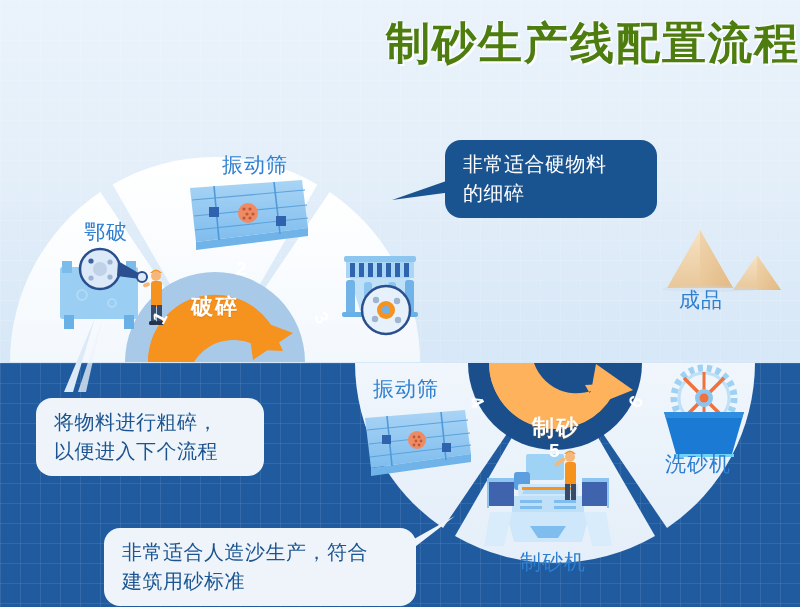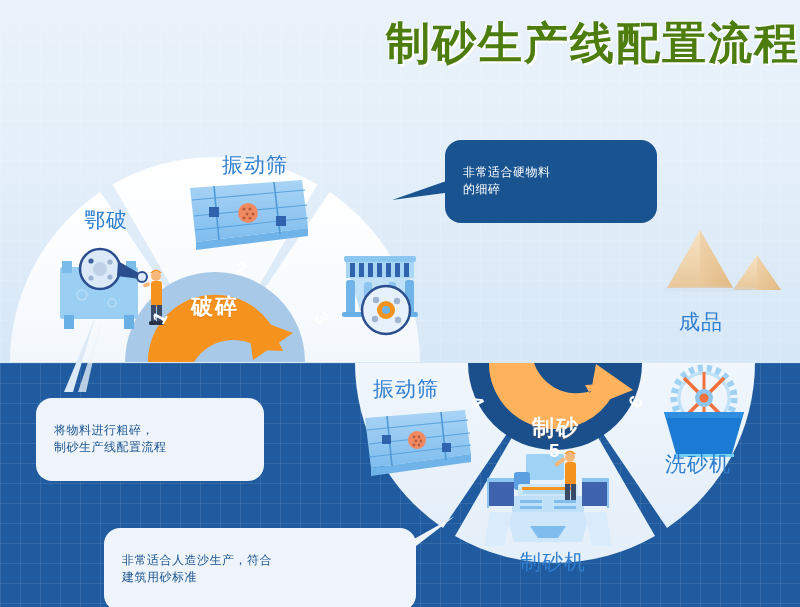--- a/index.html
+++ b/index.html
@@ -57,22 +57,22 @@
   }
   .num.dk{color:#ffffff;}
   .arcword{
     position:absolute;color:#ffffff;font-size:22px;font-weight:bold;
     letter-spacing:2px;white-space:nowrap;
     text-shadow:0 1px 1px rgba(180,90,0,.35);
   }
 
   
   .callout{
-    position:absolute;border-radius:16px;padding:24px 18px;
-    font-size:12px;line-height:1.45;white-space:pre-line;letter-spacing:.5px;
+    position:absolute;border-radius:16px;padding:10px 18px;
+    font-size:20px;line-height:1.45;white-space:pre-line;letter-spacing:.5px;
   }
   .callout.blue{background:#1a5490;color:#ffffff;}
   .callout.white{background:#eef4fa;color:#1b5490;}
 </style>
 </head>
 <body>
 
 <div id="stage">
 
   <div class="bg-top"></div>
@@ -292,43 +292,43 @@
 
       <polygon points="392,200 452,179 452,192" fill="#1a5490"></polygon>
 
       <polygon points="95,318 73,392 64,392" fill="#dce9f6"></polygon>
       <polygon points="102,320 86,392 78,392" fill="#eef4fa" opacity=".75"></polygon>
 
       <polygon points="455,516 398,560 398,548" fill="#eef4fa"></polygon>
     </g>
   </svg>
 
-  <div class="lbl" style="left:84px;top:206px;">鄂破</div>
+  <div class="lbl" style="left:84px;top:218px;">鄂破</div>
   <div class="lbl" style="left:222px;top:151px;">振动筛</div>
 
   <div class="num" style="left:155px;top:307px;transform:rotate(-62deg);">1</div>
   <div class="num" style="left:236px;top:258px;">2</div>
   <div class="num" style="left:316px;top:307px;transform:rotate(62deg);">3</div>
 
   <div class="arcword" style="left:191px;top:292px;font-family:Liberation Serif, serif;">破碎</div>
 
   <div class="lbl" style="left:373px;top:375px;">振动筛</div>
   <div class="lbl" style="left:520px;top:548px;">制砂机</div>
   <div class="lbl" style="left:665px;top:450px;">洗砂机</div>
 
   <div class="num dk" style="left:471px;top:391px;transform:rotate(62deg);">4</div>
   <div class="num dk" style="left:549px;top:440px;">5</div>
   <div class="num dk" style="left:631px;top:391px;transform:rotate(-62deg);">6</div>
 
   <div class="arcword" style="left:532px;top:413px;text-align:right;">制砂</div>
 
-  <div class="lbl" style="left:679px;top:308px;">成品</div>
+  <div class="lbl" style="left:679px;top:286px;">成品</div>
 
   <div class="callout blue" style="left:445px;top:140px;width:176px;">非常适合硬物料
 的细碎</div>
 
   <div class="callout white" style="left:36px;top:398px;width:192px;">将物料进行粗碎，
-制砂生产线配置流程</div>
+以便进入下个流程</div>
 
   <div class="callout white" style="left:104px;top:528px;width:276px;">非常适合人造沙生产，符合
 建筑用砂标准</div>
 
 </div>
 
 </body></html>

